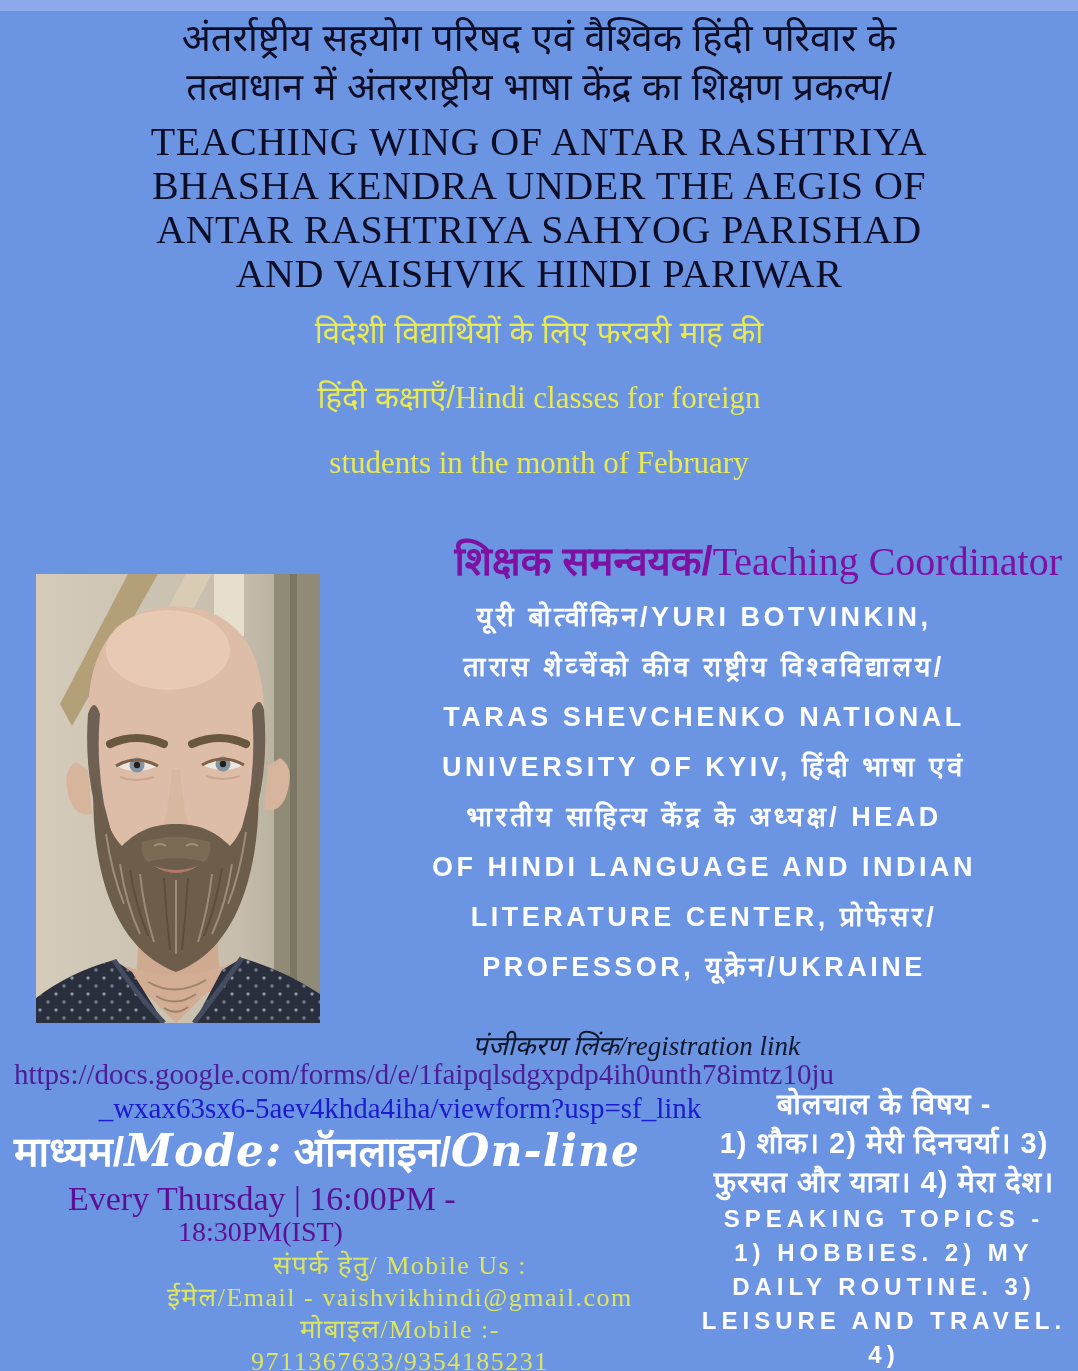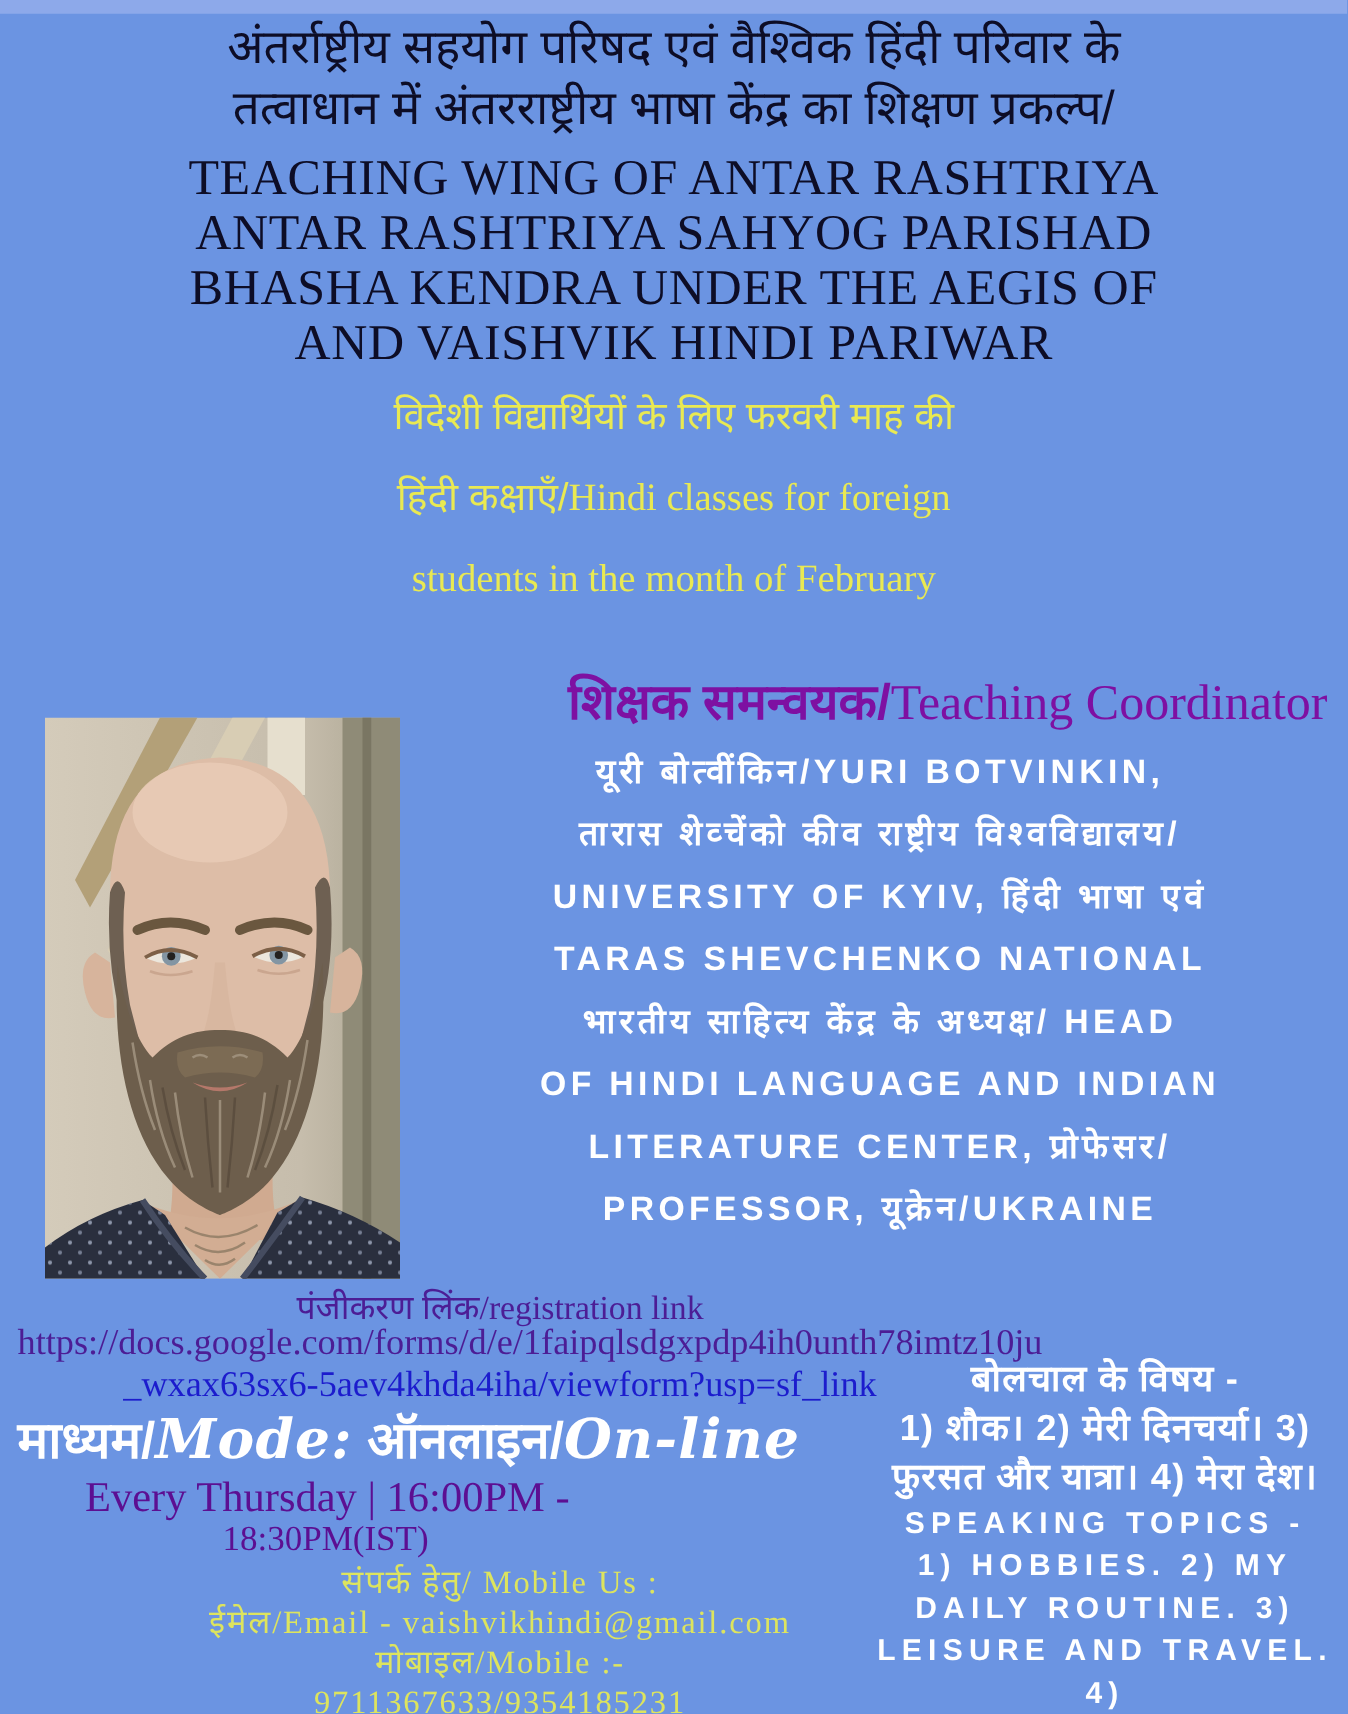--- a/index.html
+++ b/index.html
@@ -27,22 +27,22 @@
 
   
   .photo{position:absolute;left:36px;top:574px;width:284px;height:449px;}
   .photo svg{display:block;width:100%;height:100%;}
 
   
   .bio{position:absolute;left:330px;top:592px;width:748px;text-align:center;color:#ffffff;}
   .bio-line{font-size:27px;line-height:50px;font-weight:bold;letter-spacing:3.5px;}
 
   
-  .reg-label{position:absolute;top:1026px;left:0;width:800px;text-align:center;
-    color:#4c1d95;font-size:27px;font-family:"Liberation Serif",serif;}
+  .reg-label{position:absolute;top:1026px;left:0;width:800px;text-align:right;
+    color:#0f172a;font-size:27px;font-family:"Liberation Serif",serif;font-style:italic;}
   .reg-url1{position:absolute;top:1058px;left:14px;width:1000px;text-align:left;
     color:#4c1d95;font-size:29px;font-family:"Liberation Serif",serif;}
   .reg-url2{position:absolute;top:1092px;left:0;width:800px;text-align:center;
     color:#1c1ccd;font-size:29px;font-family:"Liberation Serif",serif;}
 
   
   .mode-line{position:absolute;top:1122px;left:14px;color:#ffffff;white-space:nowrap;}
   .mode-hi{font-size:41px;font-weight:600;}
   .mode-en{font-family:"DejaVu Serif",serif;font-style:italic;font-weight:bold;font-size:44px;letter-spacing:1px;}
 
@@ -63,22 +63,22 @@
 <body>
 
 <div class="poster">
   <div class="top-band"></div>
 
   <div class="header">
     <div class="h-hi">अंतर्राष्ट्रीय सहयोग परिषद एवं वैश्विक हिंदी परिवार के</div>
     <div class="h-hi">तत्वाधान में अंतरराष्ट्रीय भाषा केंद्र का शिक्षण प्रकल्प/</div>
     <div class="h-gap"></div>
     <div class="h-en">TEACHING WING OF ANTAR RASHTRIYA</div>
+    <div class="h-en">BHASHA KENDRA UNDER THE AEGIS OF</div>
     <div class="h-en">ANTAR RASHTRIYA SAHYOG PARISHAD</div>
-    <div class="h-en">BHASHA KENDRA UNDER THE AEGIS OF</div>
     <div class="h-en">AND VAISHVIK HINDI PARIWAR</div>
   </div>
 
   <div class="title">
     <div class="t-line">विदेशी विद्यार्थियों के लिए फरवरी माह की</div>
     <div class="t-line"><span>हिंदी कक्षाएँ/</span><span class="t-serif">Hindi classes for foreign</span></div>
     <div class="t-line t-serif">students in the month of February</div>
   </div>
 
   <div class="coord-heading"><span class="ch-hi">शिक्षक समन्वयक/</span><span class="ch-en">Teaching Coordinator</span></div>
@@ -149,22 +149,22 @@
         <path d="M128 304 Q130 340 134 376"></path>
         <path d="M152 304 Q150 340 146 376"></path>
         <path d="M186 294 Q180 332 168 362"></path>
       </g>
     </svg>
   </div>
 
   <div class="bio">
     <div class="bio-line">यूरी बोत्वींकिन/YURI BOTVINKIN,</div>
     <div class="bio-line">तारास शेव्चेंको कीव राष्ट्रीय विश्वविद्यालय/</div>
+    <div class="bio-line">TARAS SHEVCHENKO NATIONAL</div>
     <div class="bio-line">UNIVERSITY OF KYIV, हिंदी भाषा एवं</div>
-    <div class="bio-line">TARAS SHEVCHENKO NATIONAL</div>
     <div class="bio-line">भारतीय साहित्य केंद्र के अध्यक्ष/ HEAD</div>
     <div class="bio-line">OF HINDI LANGUAGE AND INDIAN</div>
     <div class="bio-line">LITERATURE CENTER, प्रोफेसर/</div>
     <div class="bio-line">PROFESSOR, यूक्रेन/UKRAINE</div>
   </div>
 
   <div class="reg-label">पंजीकरण लिंक/registration link</div>
   <div class="reg-url1">https://docs.google.com/forms/d/e/1faipqlsdgxpdp4ih0unth78imtz10ju</div>
   <div class="reg-url2">_wxax63sx6-5aev4khda4iha/viewform?usp=sf_link</div>
 

